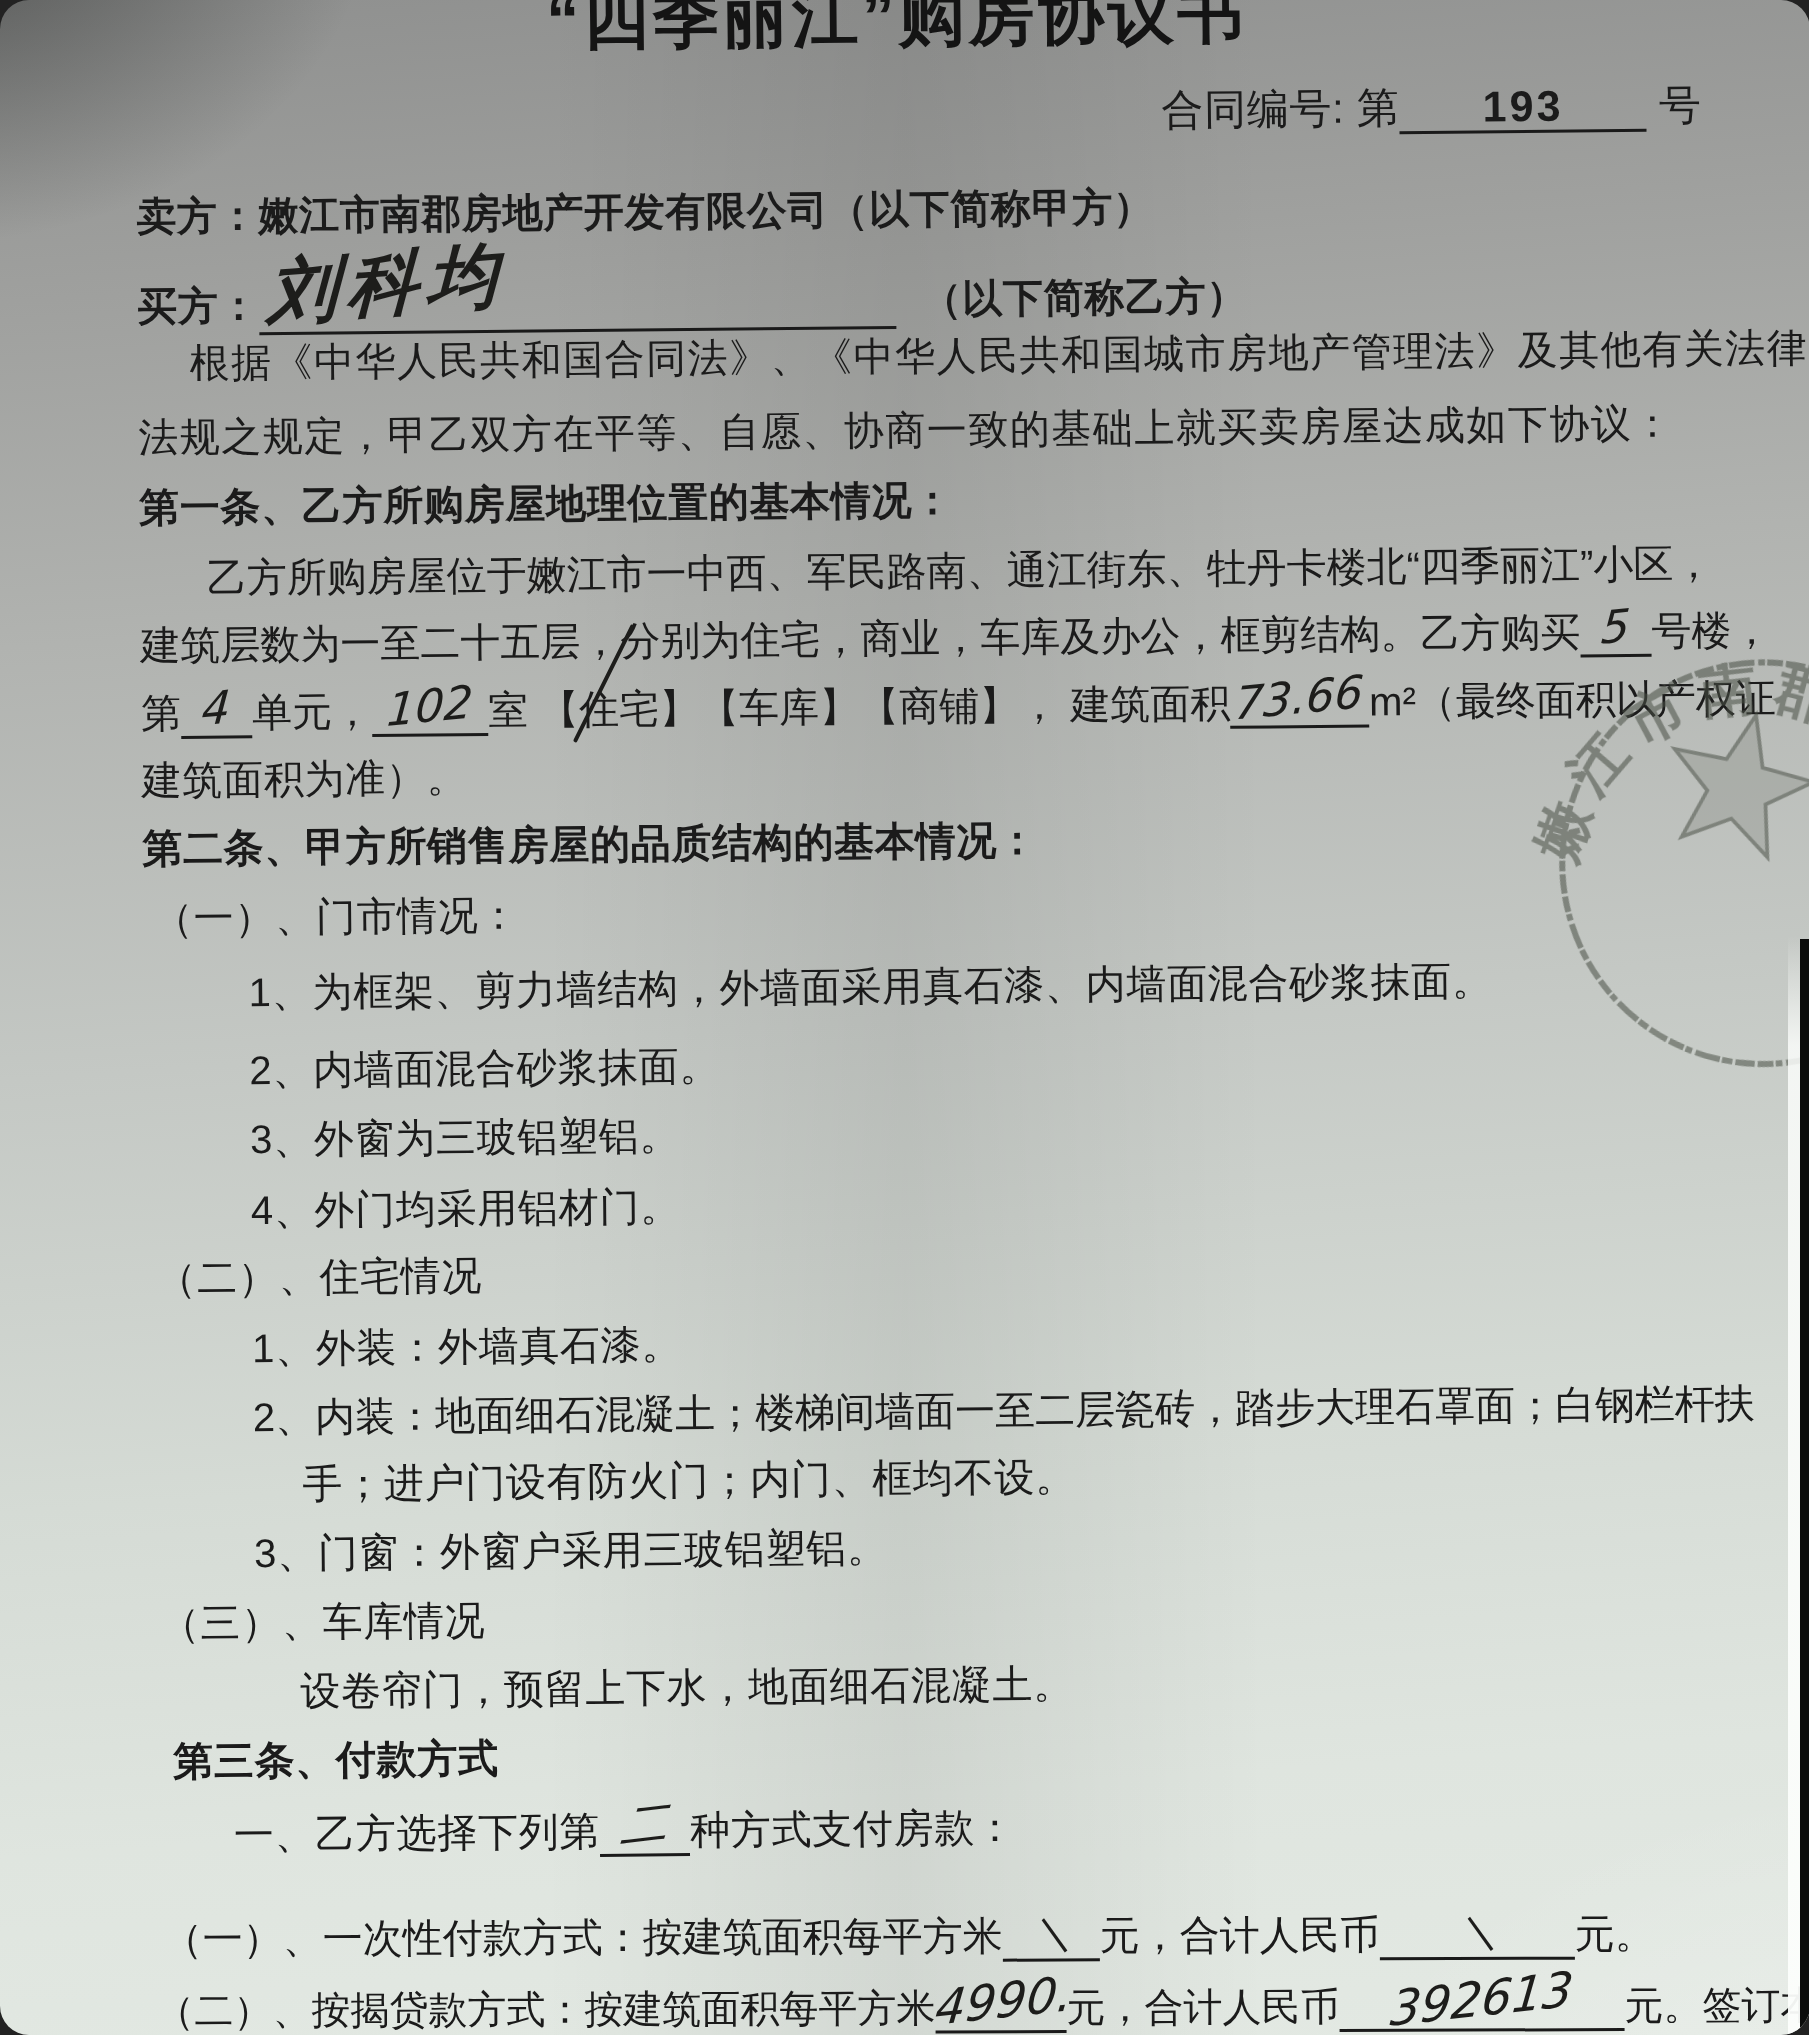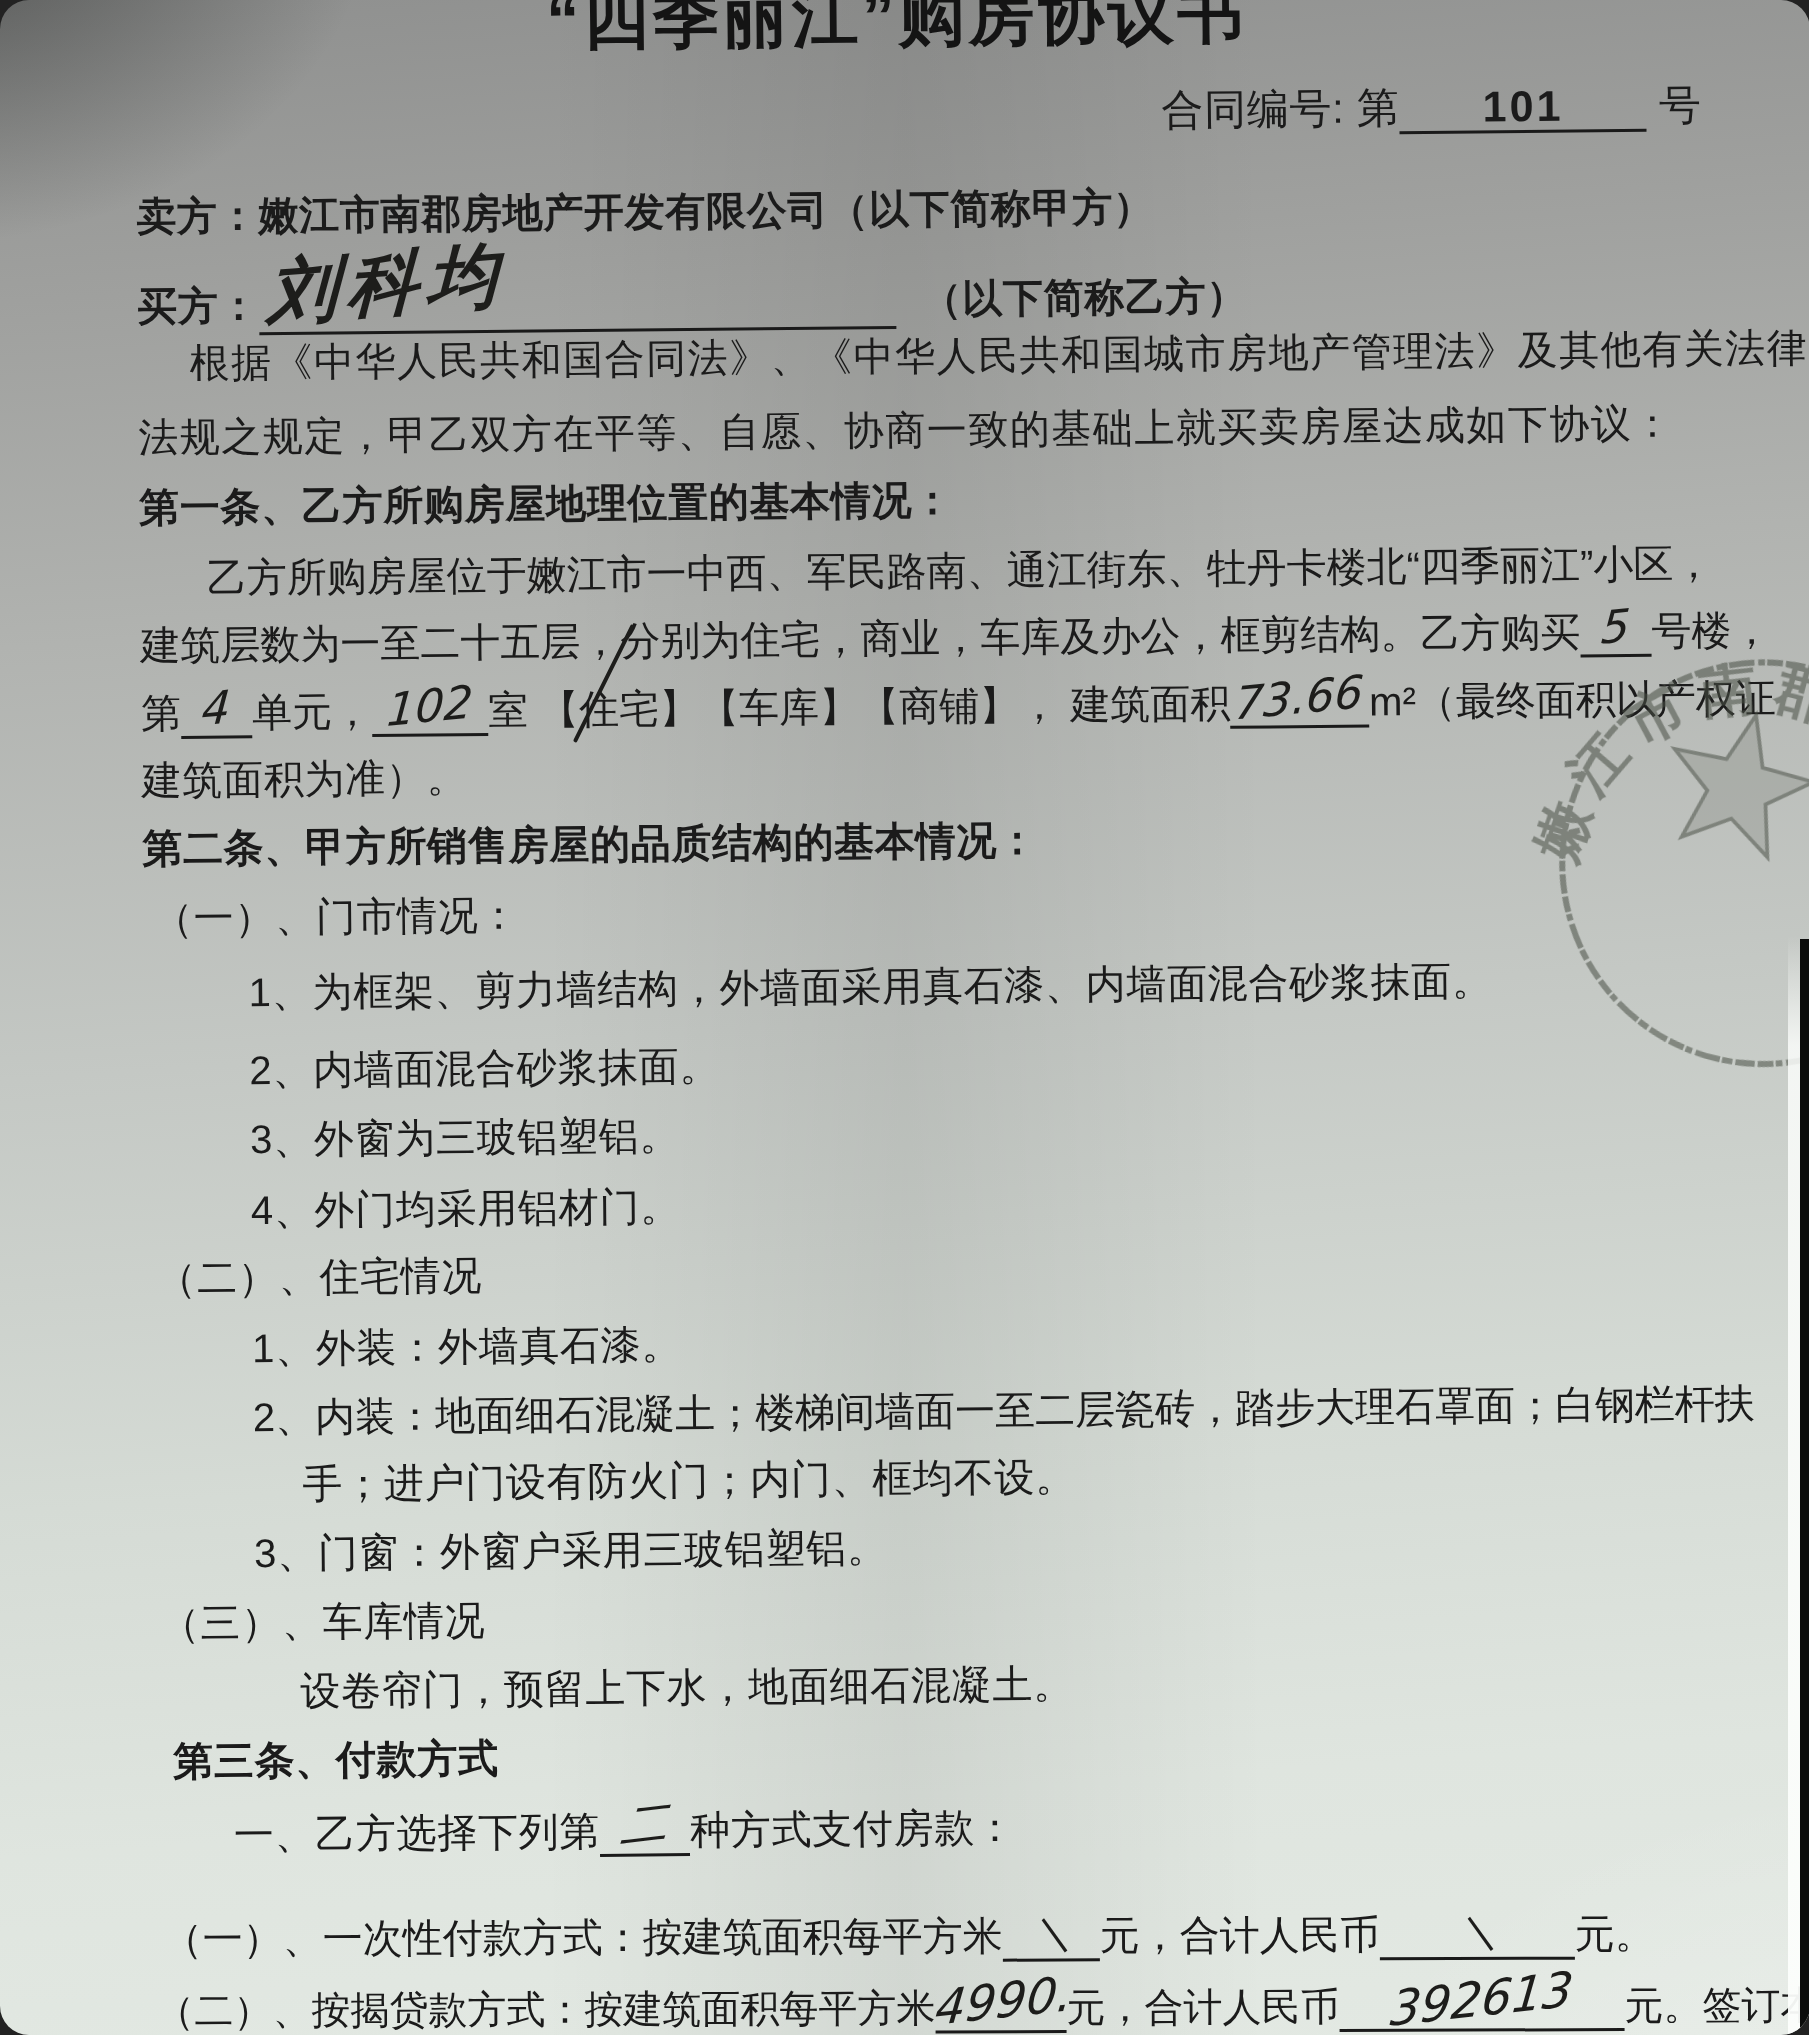--- a/index.html
+++ b/index.html
@@ -74,21 +74,21 @@
 </style>
 </head>
 <body>
 
 <div class="photo">
   <div class="doc-content">
 
     <div class="line title" style="left:556px; top:-25.5px;">“四季丽江”购房协议书</div>
 
     <div class="line" style="left:1170px; top:87px; font-size:42px;">
-      <span>合同编号: 第</span><span class="blank" style="width:247px;"><span class="num-printed">101</span></span>
+      <span>合同编号: 第</span><span class="blank" style="width:247px;"><span class="num-printed">193</span></span>
       <span>号</span>
     </div>
 
     <div class="line bold" style="left:144px; top:184px;">卖方：嫩江市南郡房地产开发有限公司（以下简称甲方）</div>
 
     <div class="line bold" style="left:144px; top:253px;">
       <span>买方：</span><span class="blank" style="width:637px; text-align:left;"><span class="hw hw-name">刘科均</span></span>
       <span style="margin-left:13.5px;">（以下简称乙方）</span>
     </div>
 

